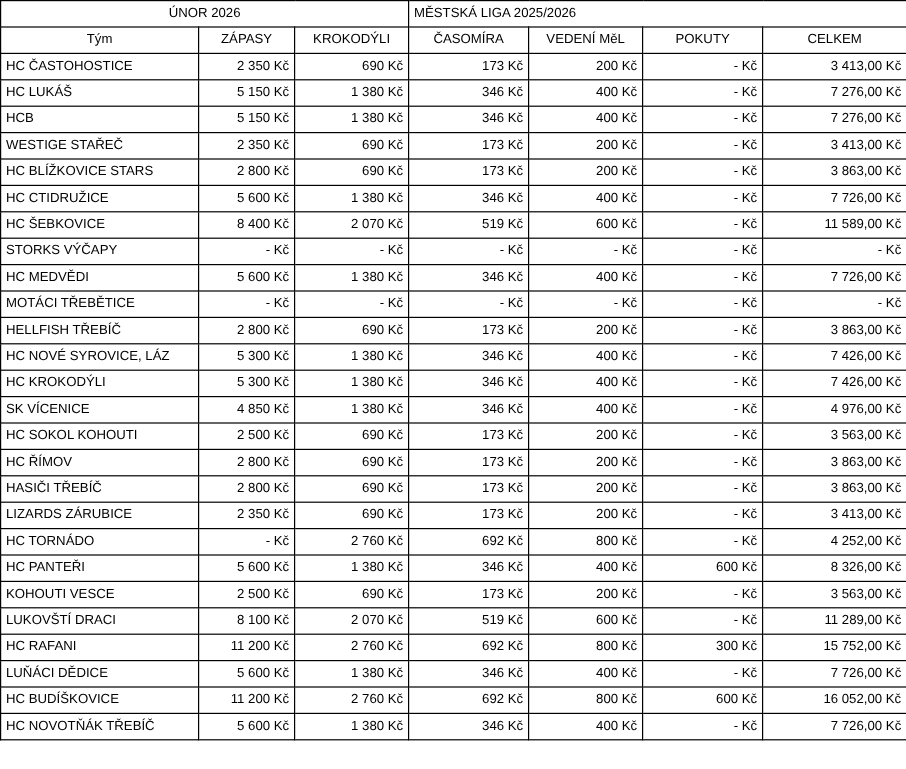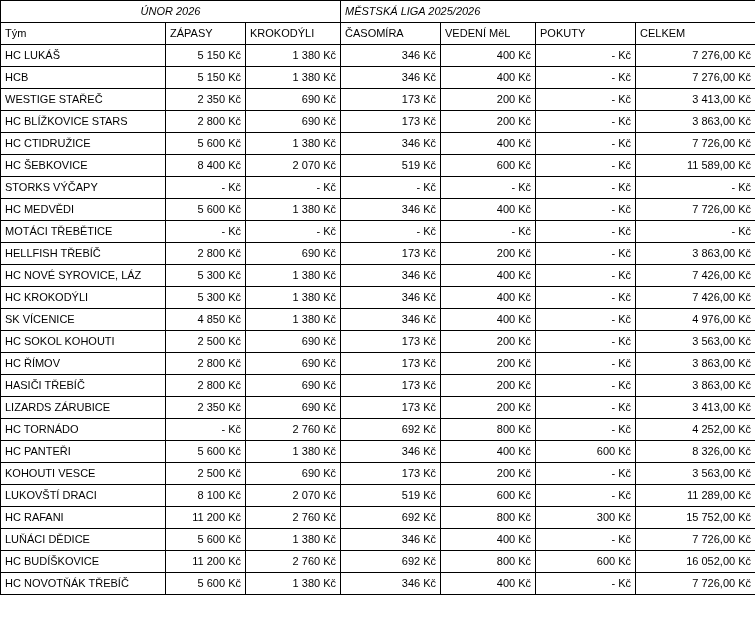--- a/index.html
+++ b/index.html
@@ -43,28 +43,27 @@
   col.c-ved    { width: 95px; }
   col.c-pok    { width: 100px; }
   col.c-cel    { width: 120px; }
 
   .title-row td {
     height: 25px;
     line-height: 23px;
     font-weight: bold;
     font-size: 14px;
     border: 1px solid #000000;
-    font-style: italic;
   }
   .title-left {
     text-align: center;
   }
   .head-row td {
     font-weight: bold;
-    text-align: left;
+    text-align: center;
     background: #ffffff;
     height: 22px;
     line-height: 20px;
     font-size: 11px;
   }
   .team {
     text-align: left;
   }
   .num {
     text-align: right;
@@ -97,20 +96,29 @@
         <td>ZÁPASY</td>
         <td>KROKODÝLI</td>
         <td>ČASOMÍRA</td>
         <td>VEDENÍ MěL</td>
         <td>POKUTY</td>
         <td>CELKEM</td>
       </tr>
     </tbody>
     <tbody id="rows-body">
         <tr>
+          <td class="team">HC ČASTOHOSTICE</td>
+          <td class="num">2 350 Kč</td>
+          <td class="num">690 Kč</td>
+          <td class="num">173 Kč</td>
+          <td class="num">200 Kč</td>
+          <td class="num">- Kč</td>
+          <td class="num">3 413,00 Kč</td>
+        </tr>
+        <tr>
           <td class="team">HC LUKÁŠ</td>
           <td class="num">5 150 Kč</td>
           <td class="num">1 380 Kč</td>
           <td class="num">346 Kč</td>
           <td class="num">400 Kč</td>
           <td class="num">- Kč</td>
           <td class="num">7 276,00 Kč</td>
         </tr>
         <tr>
           <td class="team">HCB</td>

